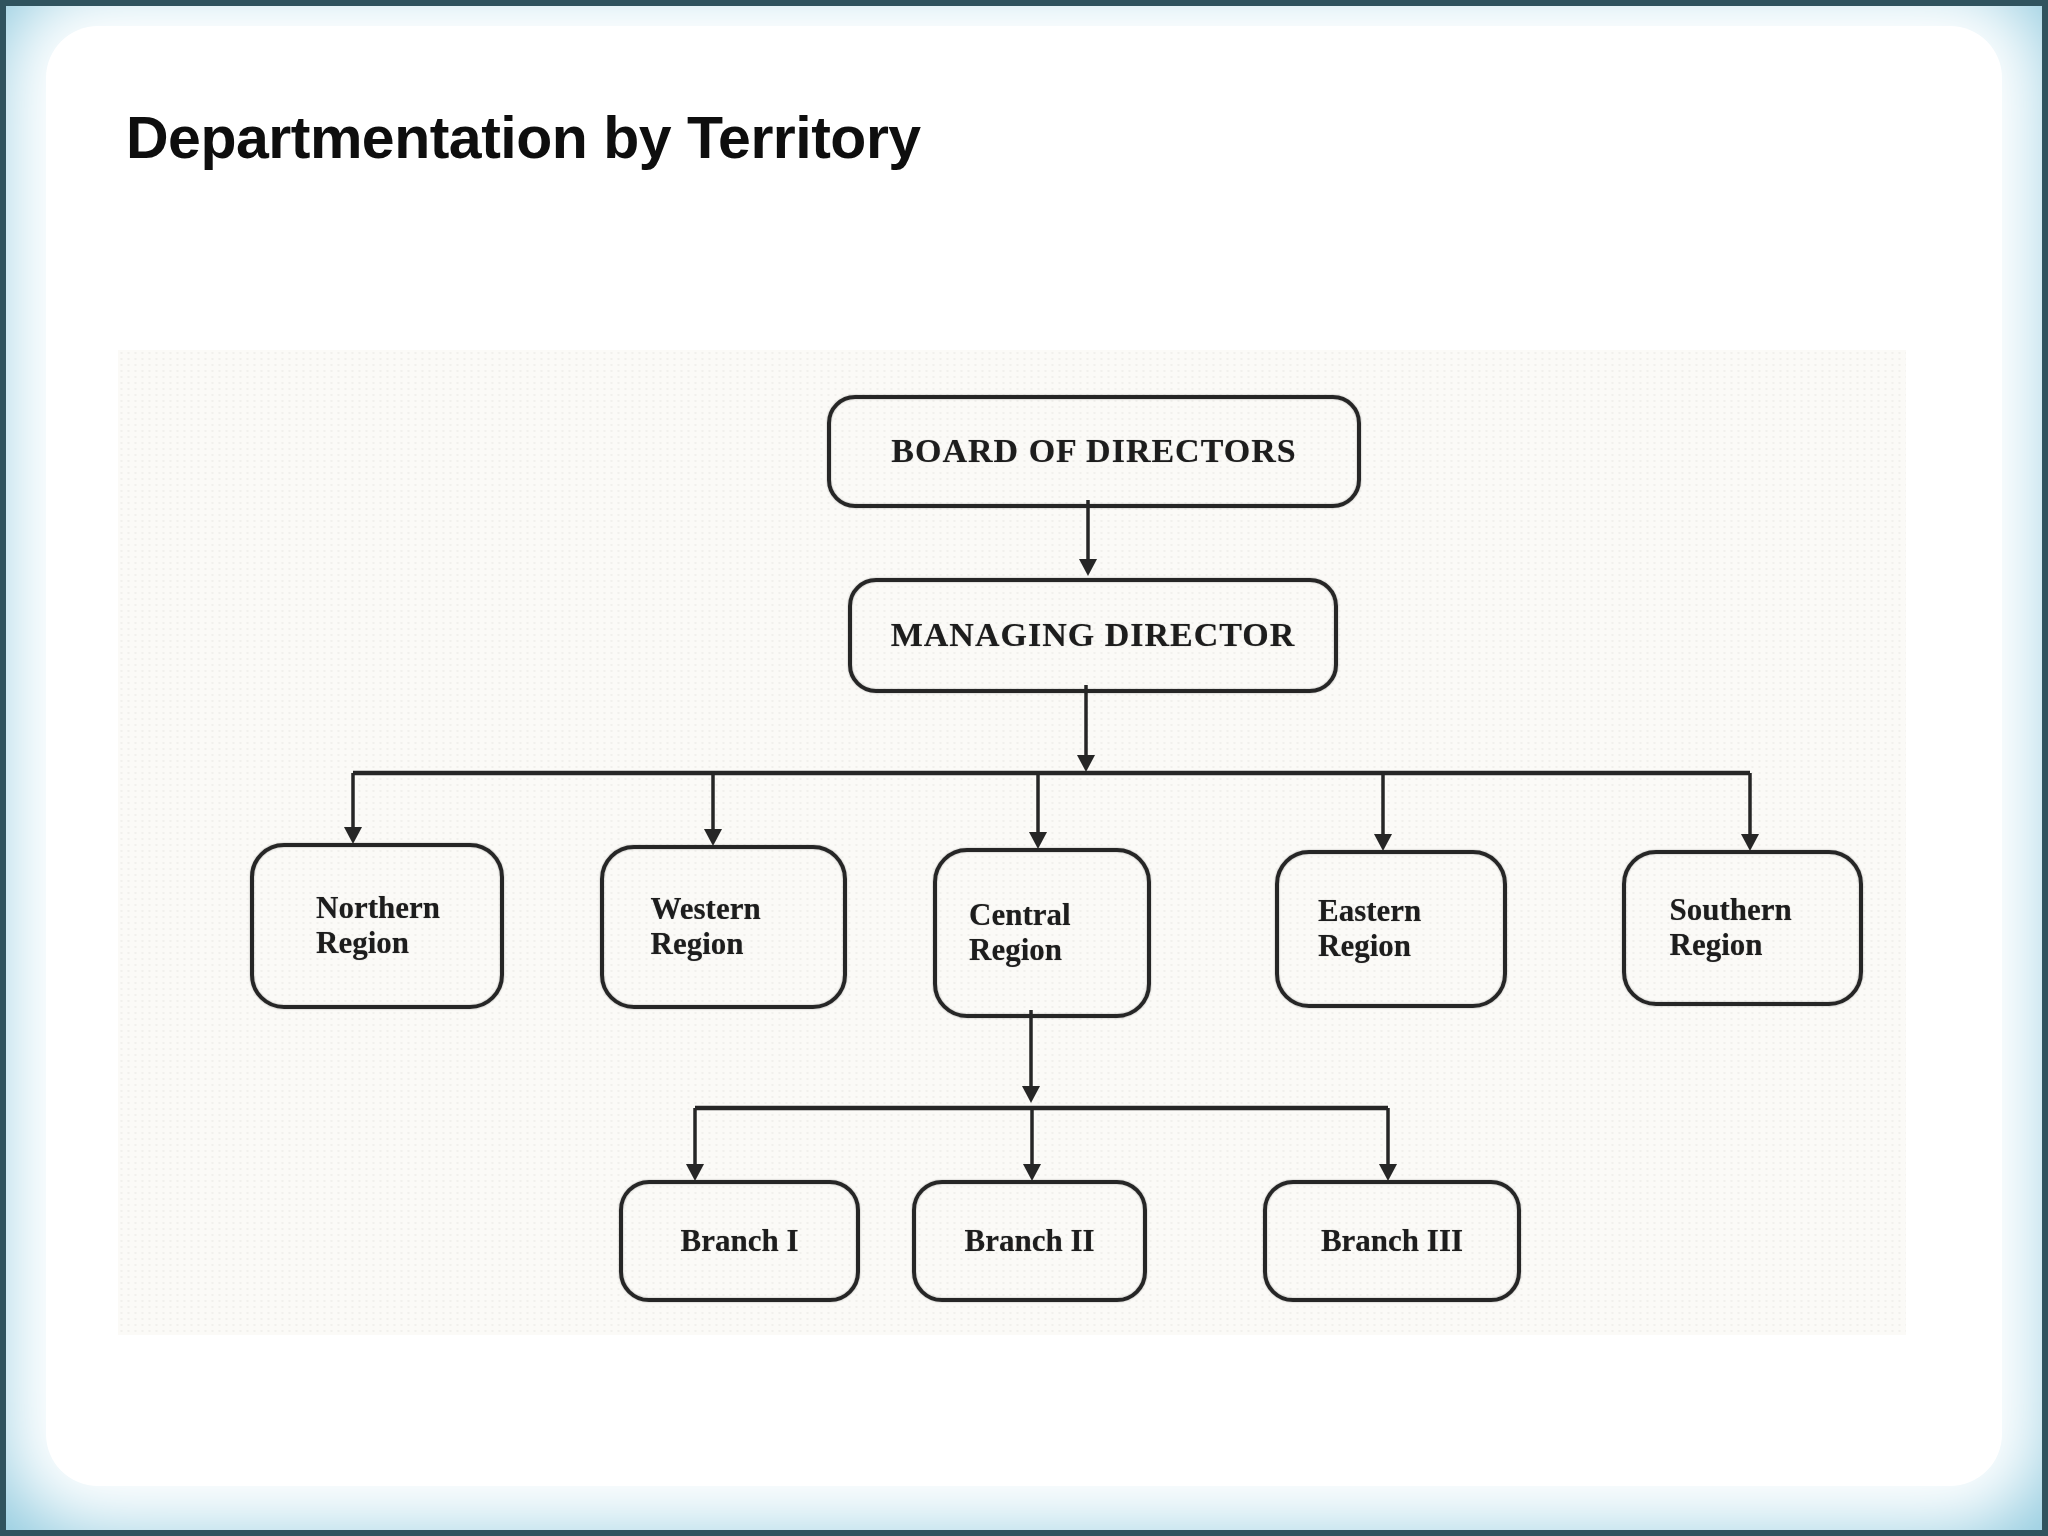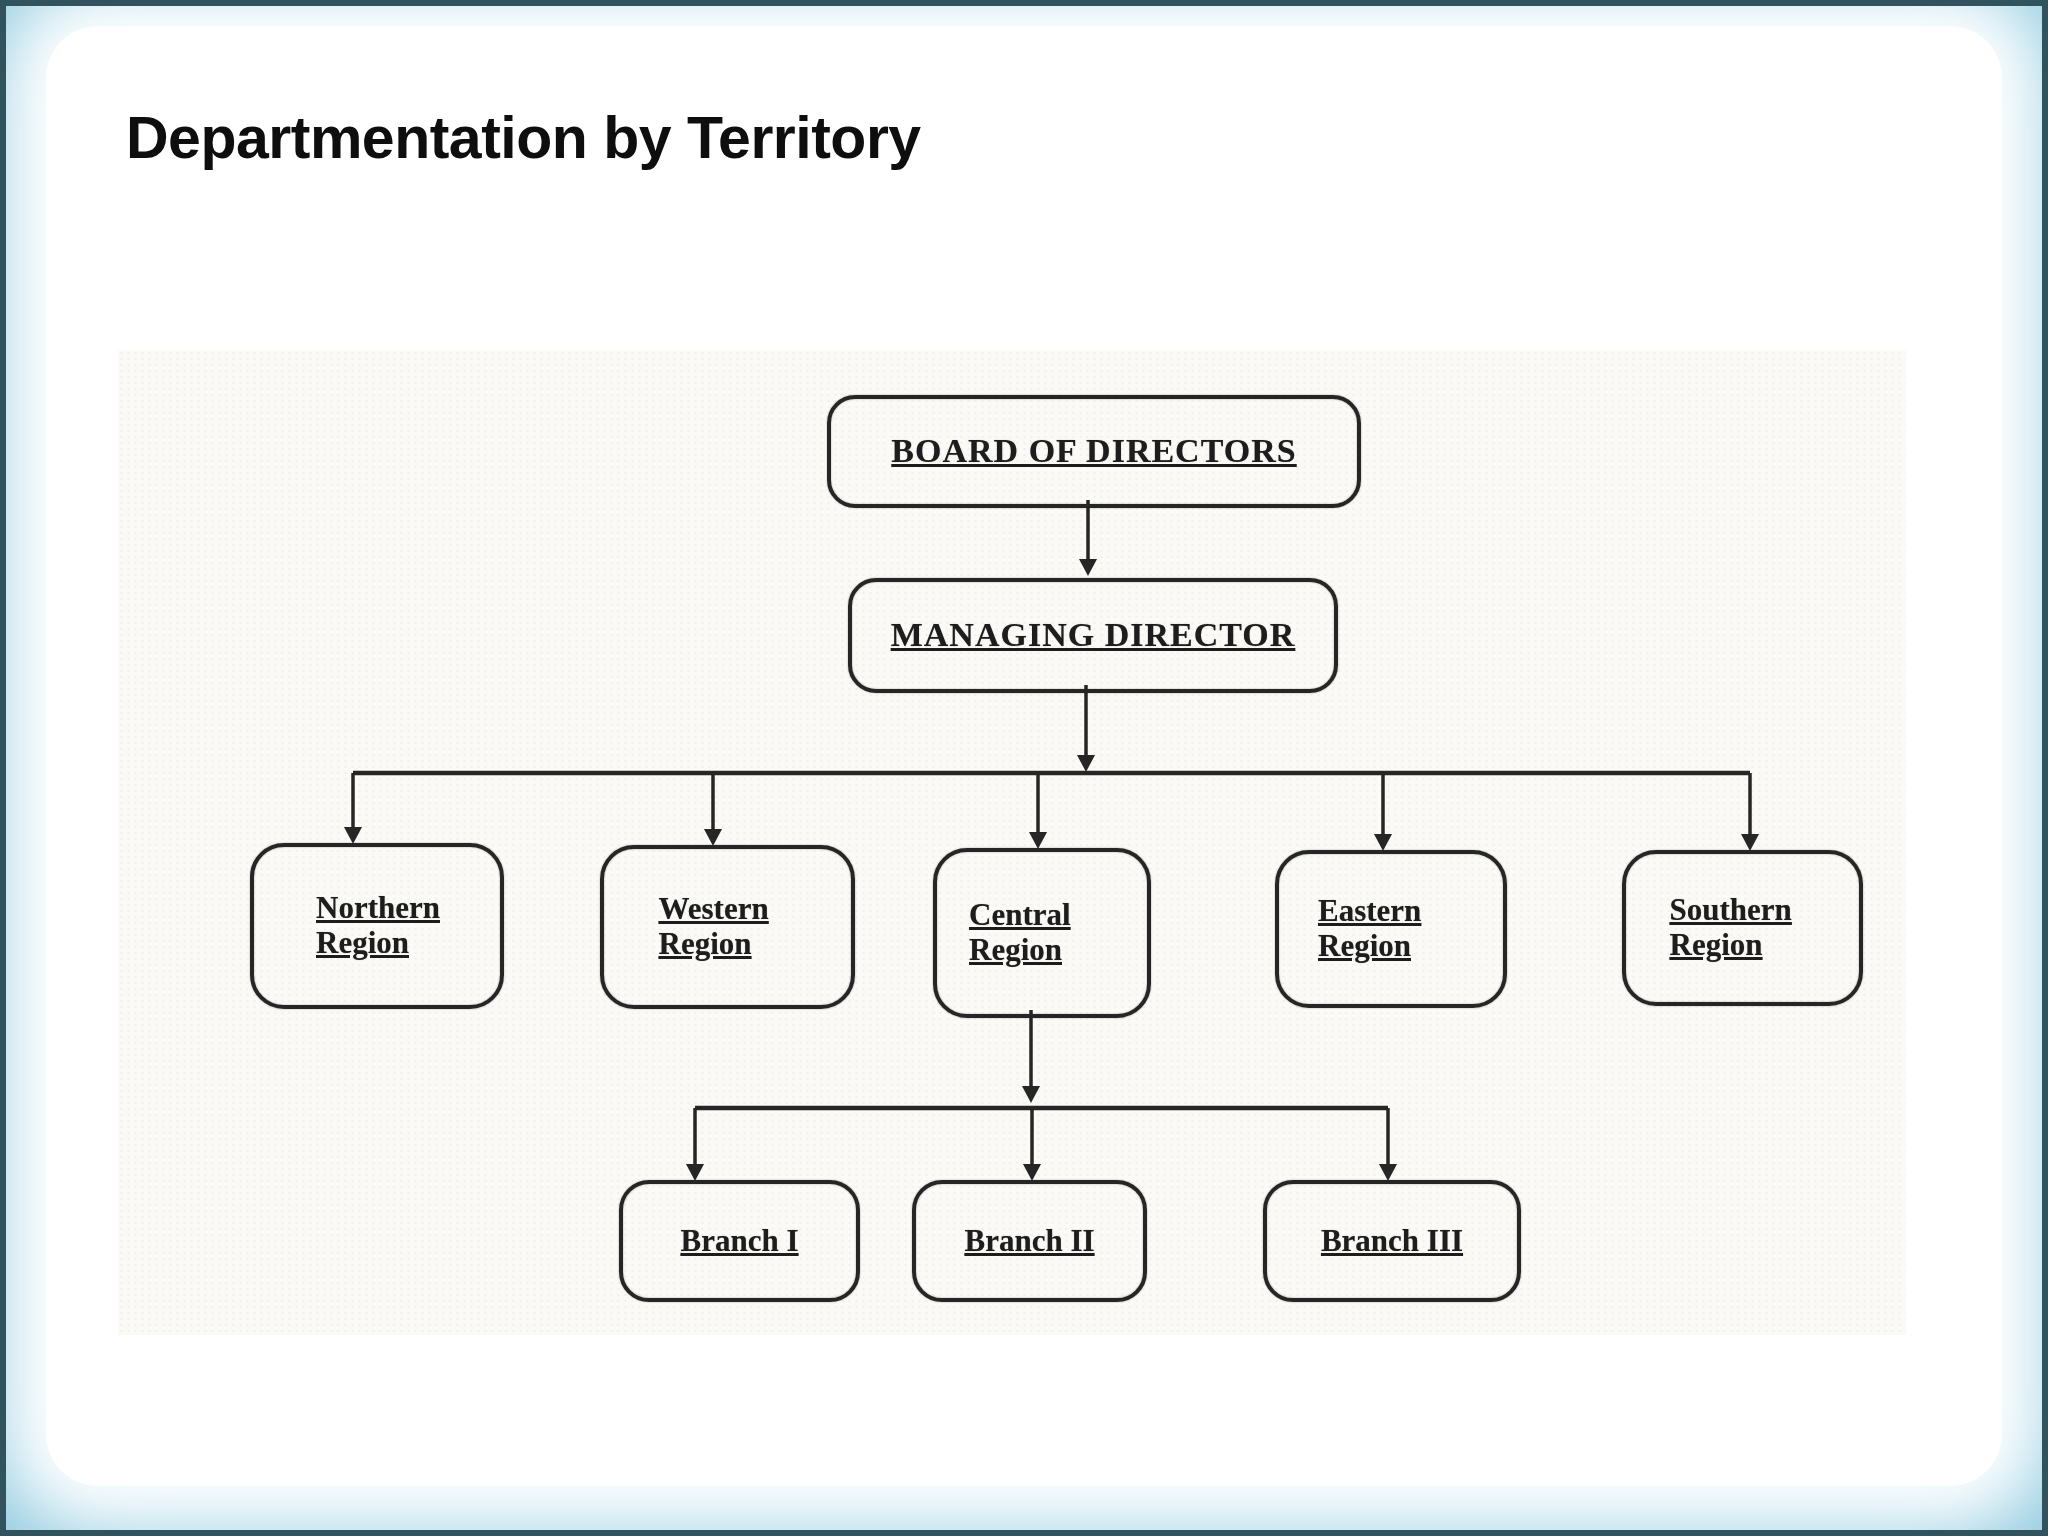--- a/index.html
+++ b/index.html
@@ -45,31 +45,31 @@
   .connectors polygon{fill:var(--ink);stroke:none;}
   .node{
     position:absolute;z-index:4;
     display:flex;align-items:center;justify-content:center;
     border:4px solid var(--ink);
     background:transparent;
     box-shadow:0 0 2px rgba(0,0,0,0.35), inset 0 0 2px rgba(0,0,0,0.35);
     font-family:"Liberation Serif", serif;font-weight:bold;color:#1d1d1d;
     text-shadow:0 0 1px rgba(0,0,0,0.4);
   }
-  .node span{display:block;text-align:center;line-height:1.12;text-decoration:underline;}
+  .node span{display:block;text-align:center;line-height:1.12;}
   .pill{border-radius:28px;font-size:34px;letter-spacing:1px;}
   .region{border-radius:34px;font-size:31px;}
   .region span{width:146px;text-align:left;}
   .branch{border-radius:30px;font-size:31px;}
 
   
   .n-board   {left:827px; top:395px; width:526px; height:105px;}
   .n-md      {left:848px; top:578px; width:482px; height:107px;}
   .n-north   {left:250px; top:843px; width:222px; height:158px;padding-left:24px;}
-  .n-west    {left:600px; top:845px; width:239px; height:156px;padding-left:8px;}
+  .n-west    {left:600px; top:845px; width:239px; height:156px;}
   .n-central {left:933px; top:848px; width:210px; height:162px;}
   .n-east    {left:1275px;top:850px; width:224px; height:150px;}
   .n-south   {left:1622px;top:850px; width:233px; height:148px;}
   .n-b1      {left:619px; top:1180px;width:233px; height:114px;}
   .n-b2      {left:912px; top:1180px;width:227px; height:114px;}
   .n-b3      {left:1263px;top:1180px;width:250px; height:114px;}
 </style>
 </head>
 <body>
 

